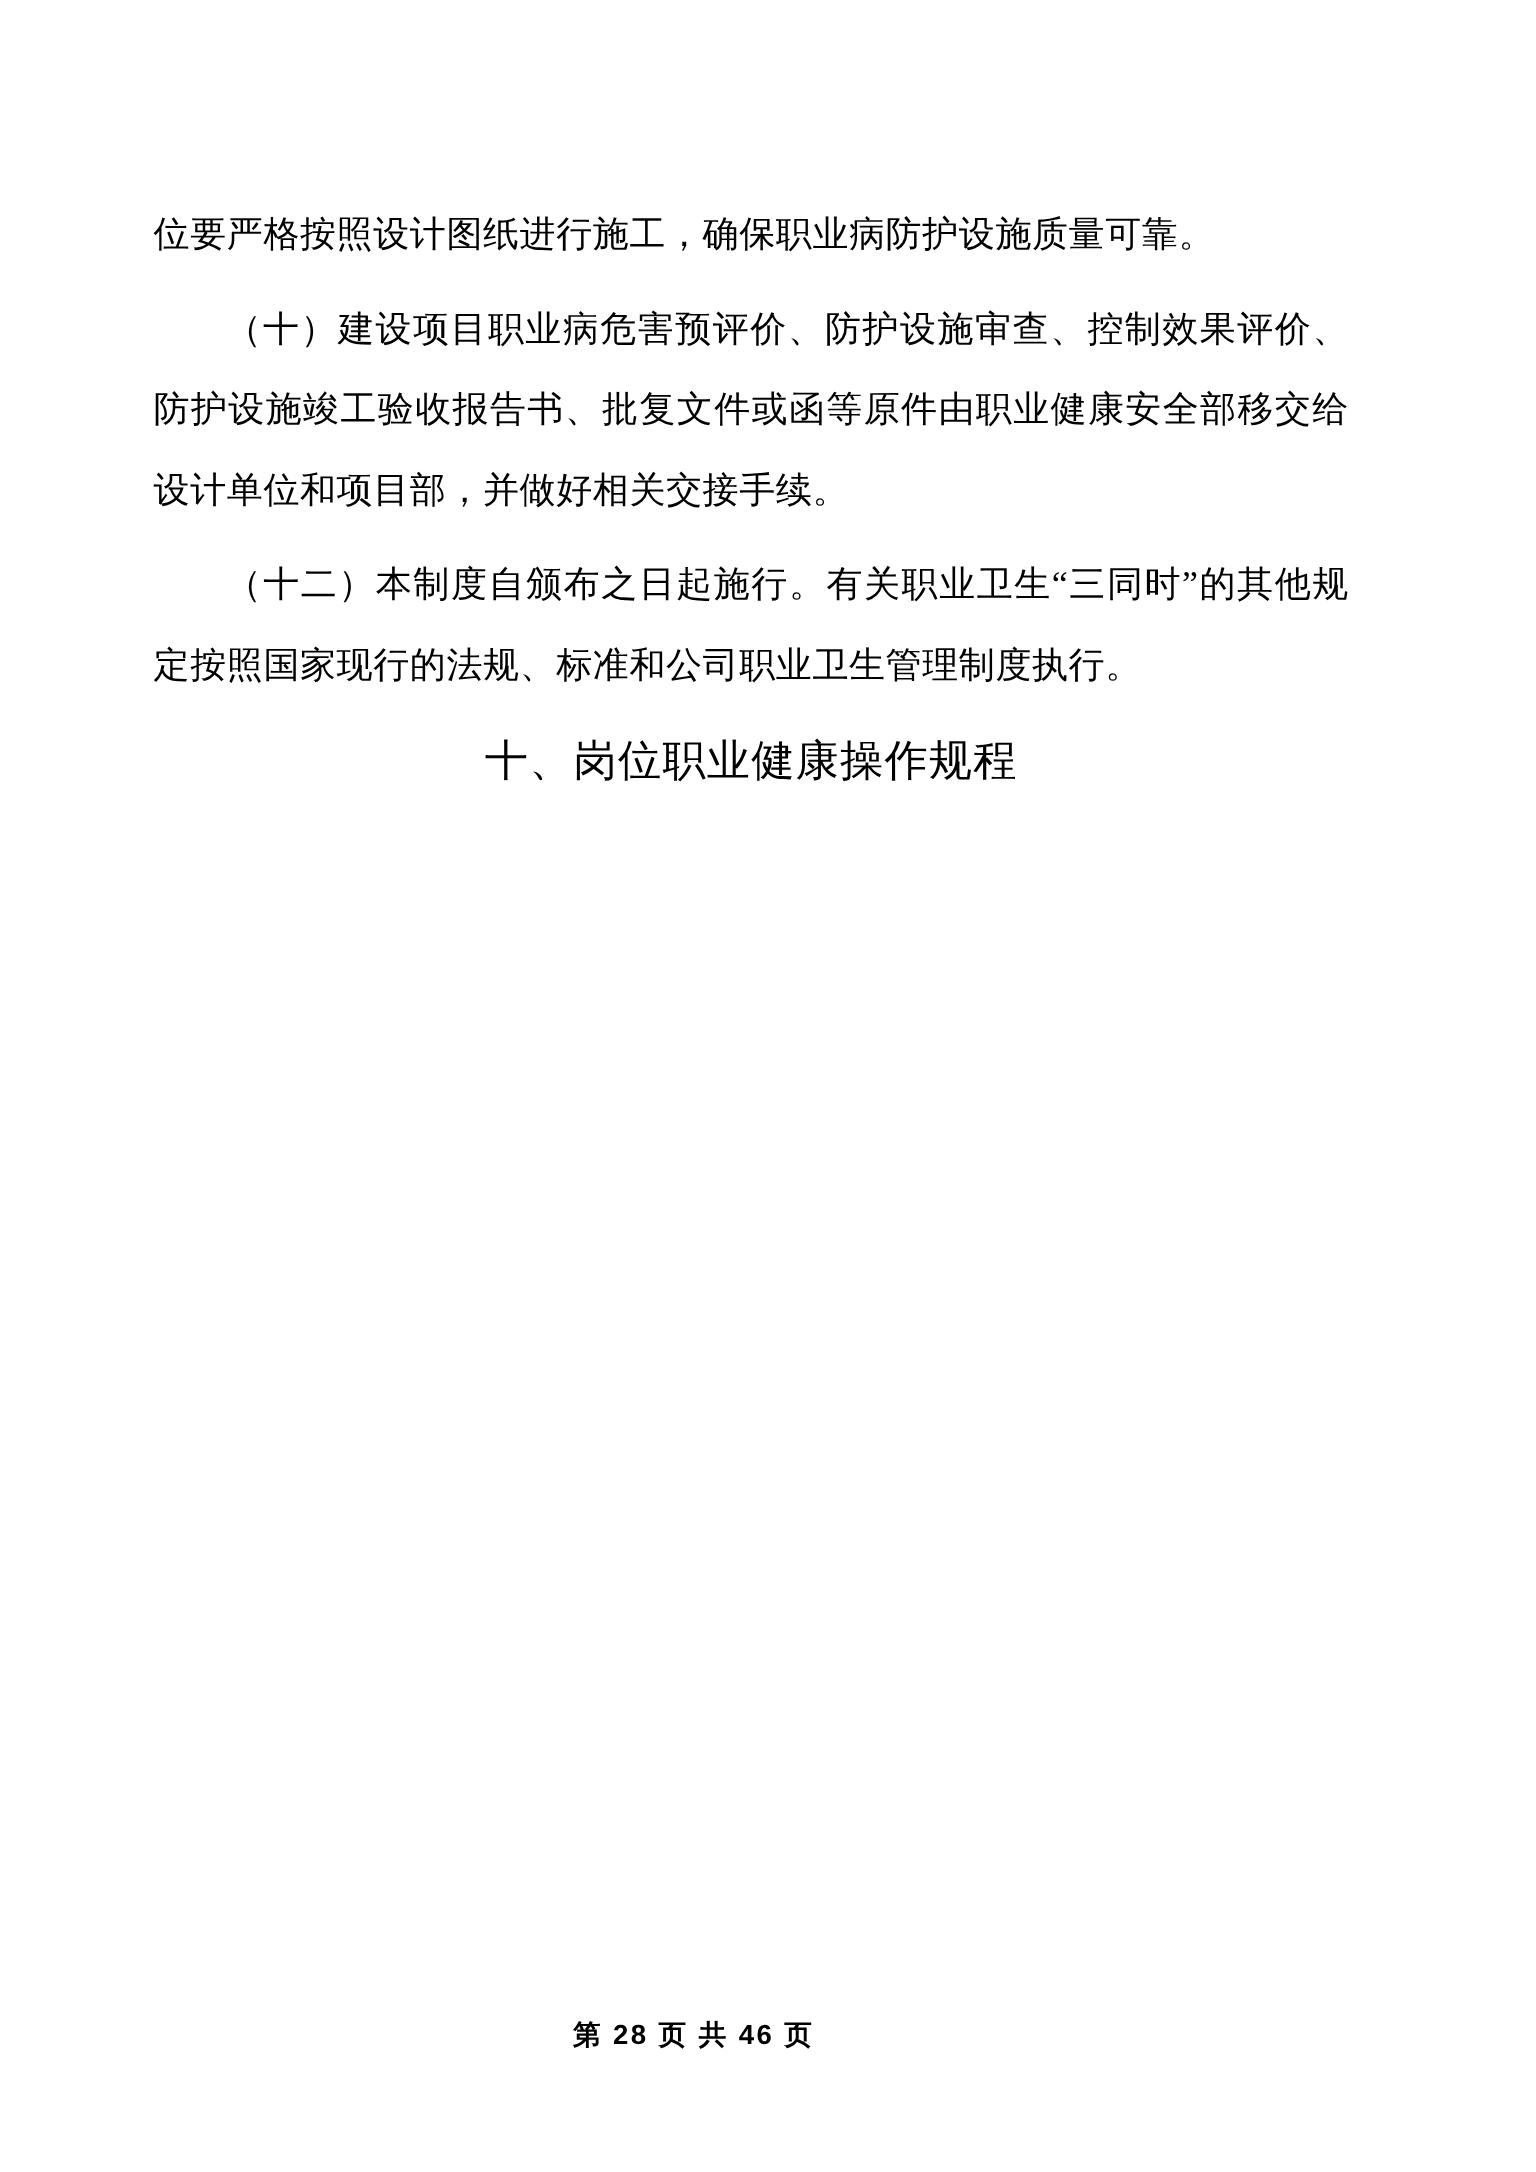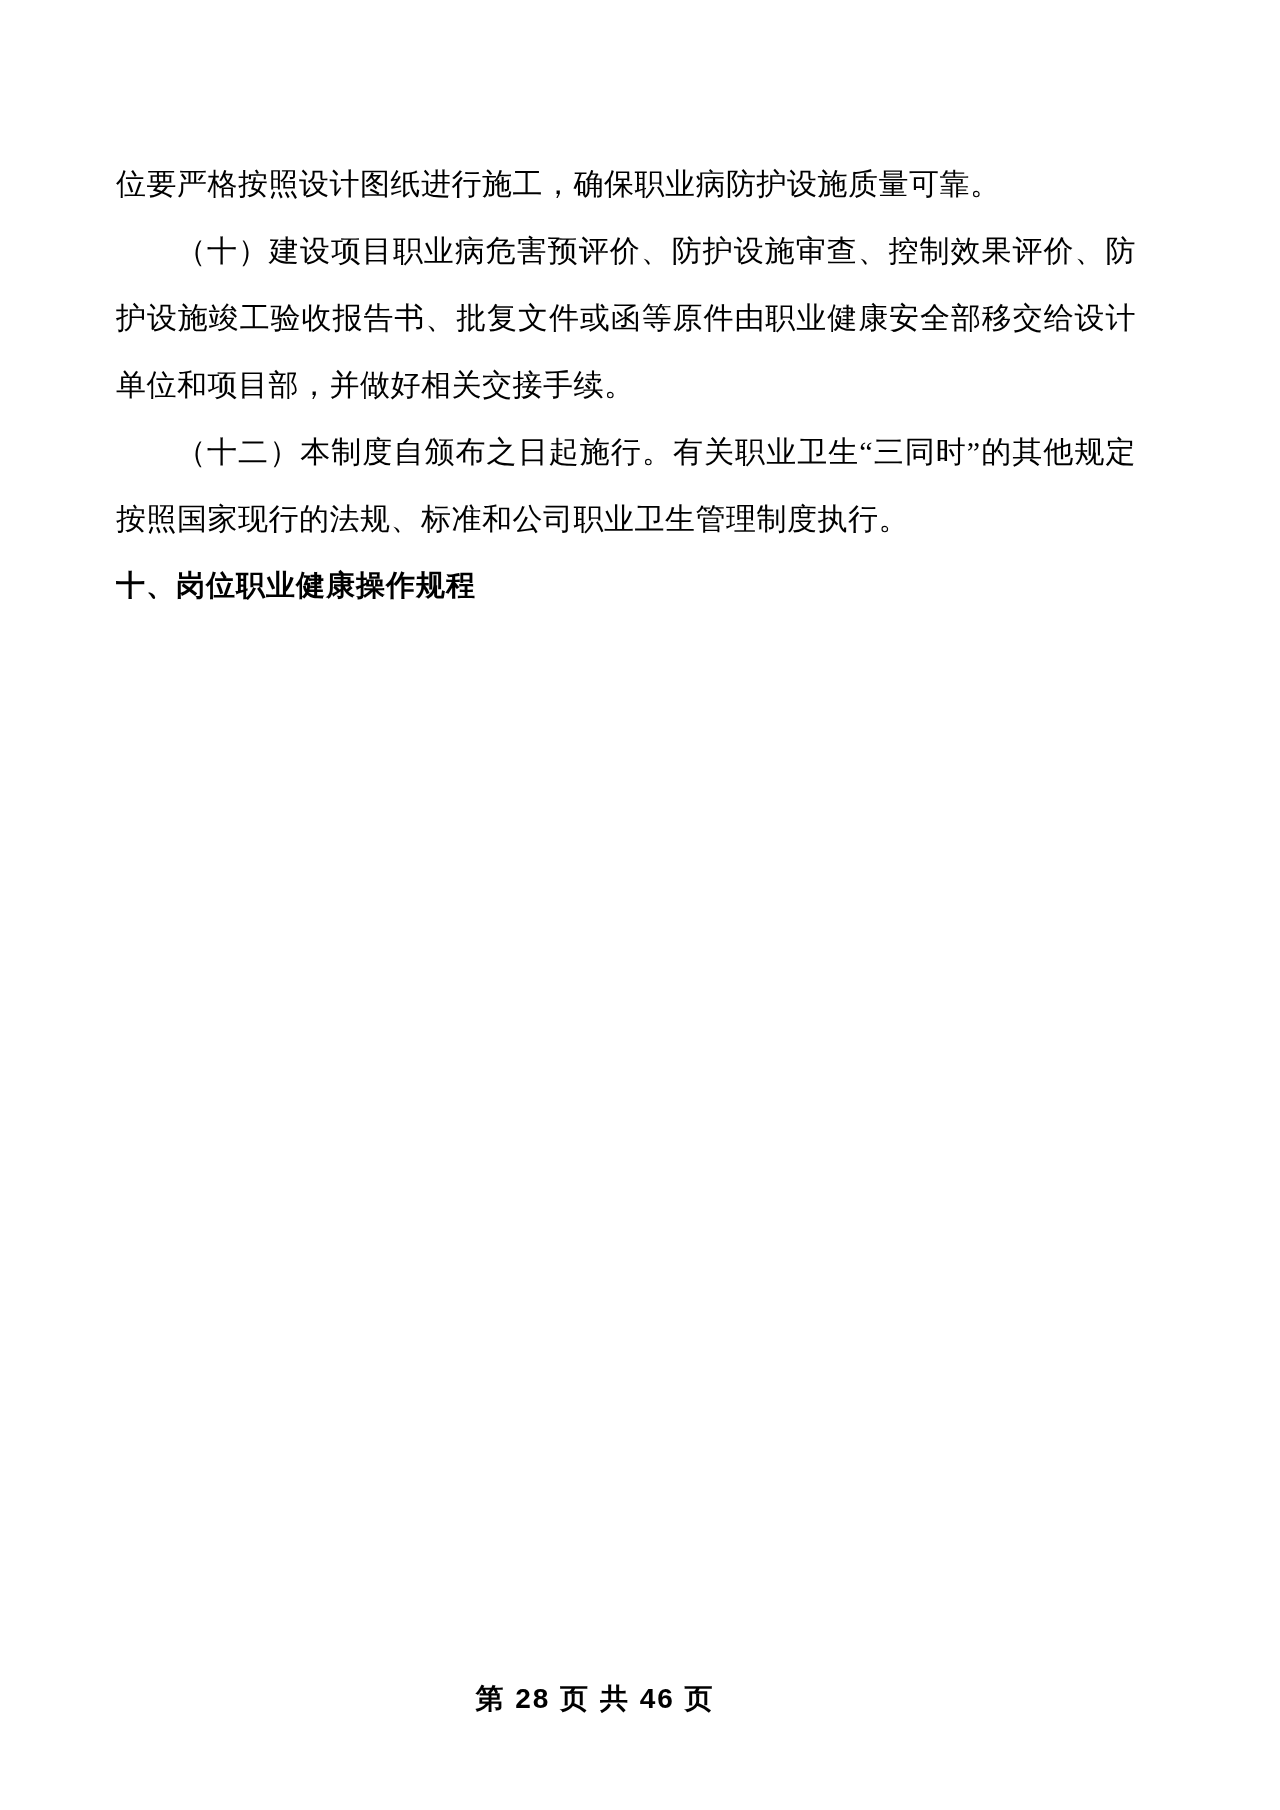--- a/index.html
+++ b/index.html
@@ -20,50 +20,49 @@
     inset: 0;
     background: #ffffff;
   }
   .content {
     position: absolute;
     left: 116px;
     top: 150px;
     width: 1020px;
   }
   .para {
-    margin: 0;
+    margin: 12px;
     font-size: 30px;
     line-height: 67px;
     text-align: justify;
     letter-spacing: 0.5px;
     font-family: Liberation Serif, serif;
   }
   .para.indent {
     text-indent: 2em;
   }
   .section-heading {
     margin: 0;
-    font-size: 29px;
+    font-size: 36px;
     line-height: 67px;
-    font-weight: bold;
+    font-weight: normal;
     font-family: "Liberation Sans", sans-serif;
-    text-align: left;
+    text-align: center;
     letter-spacing: 1px;
   }
   .page-footer {
     position: absolute;
     top: 1680px;
     left: 0;
     width: 1156px;
     text-align: center;
-    font-size: 28px;
+    font-size: 23px;
     font-weight: bold;
     font-family: "Liberation Sans", sans-serif;
     letter-spacing: 2px;
-    padding-left: 17px;
   }
 </style>
 </head>
 <body>
 
 <div class="page">
 
   <div class="content">
     <p class="para">位要严格按照设计图纸进行施工，确保职业病防护设施质量可靠。</p>
 

